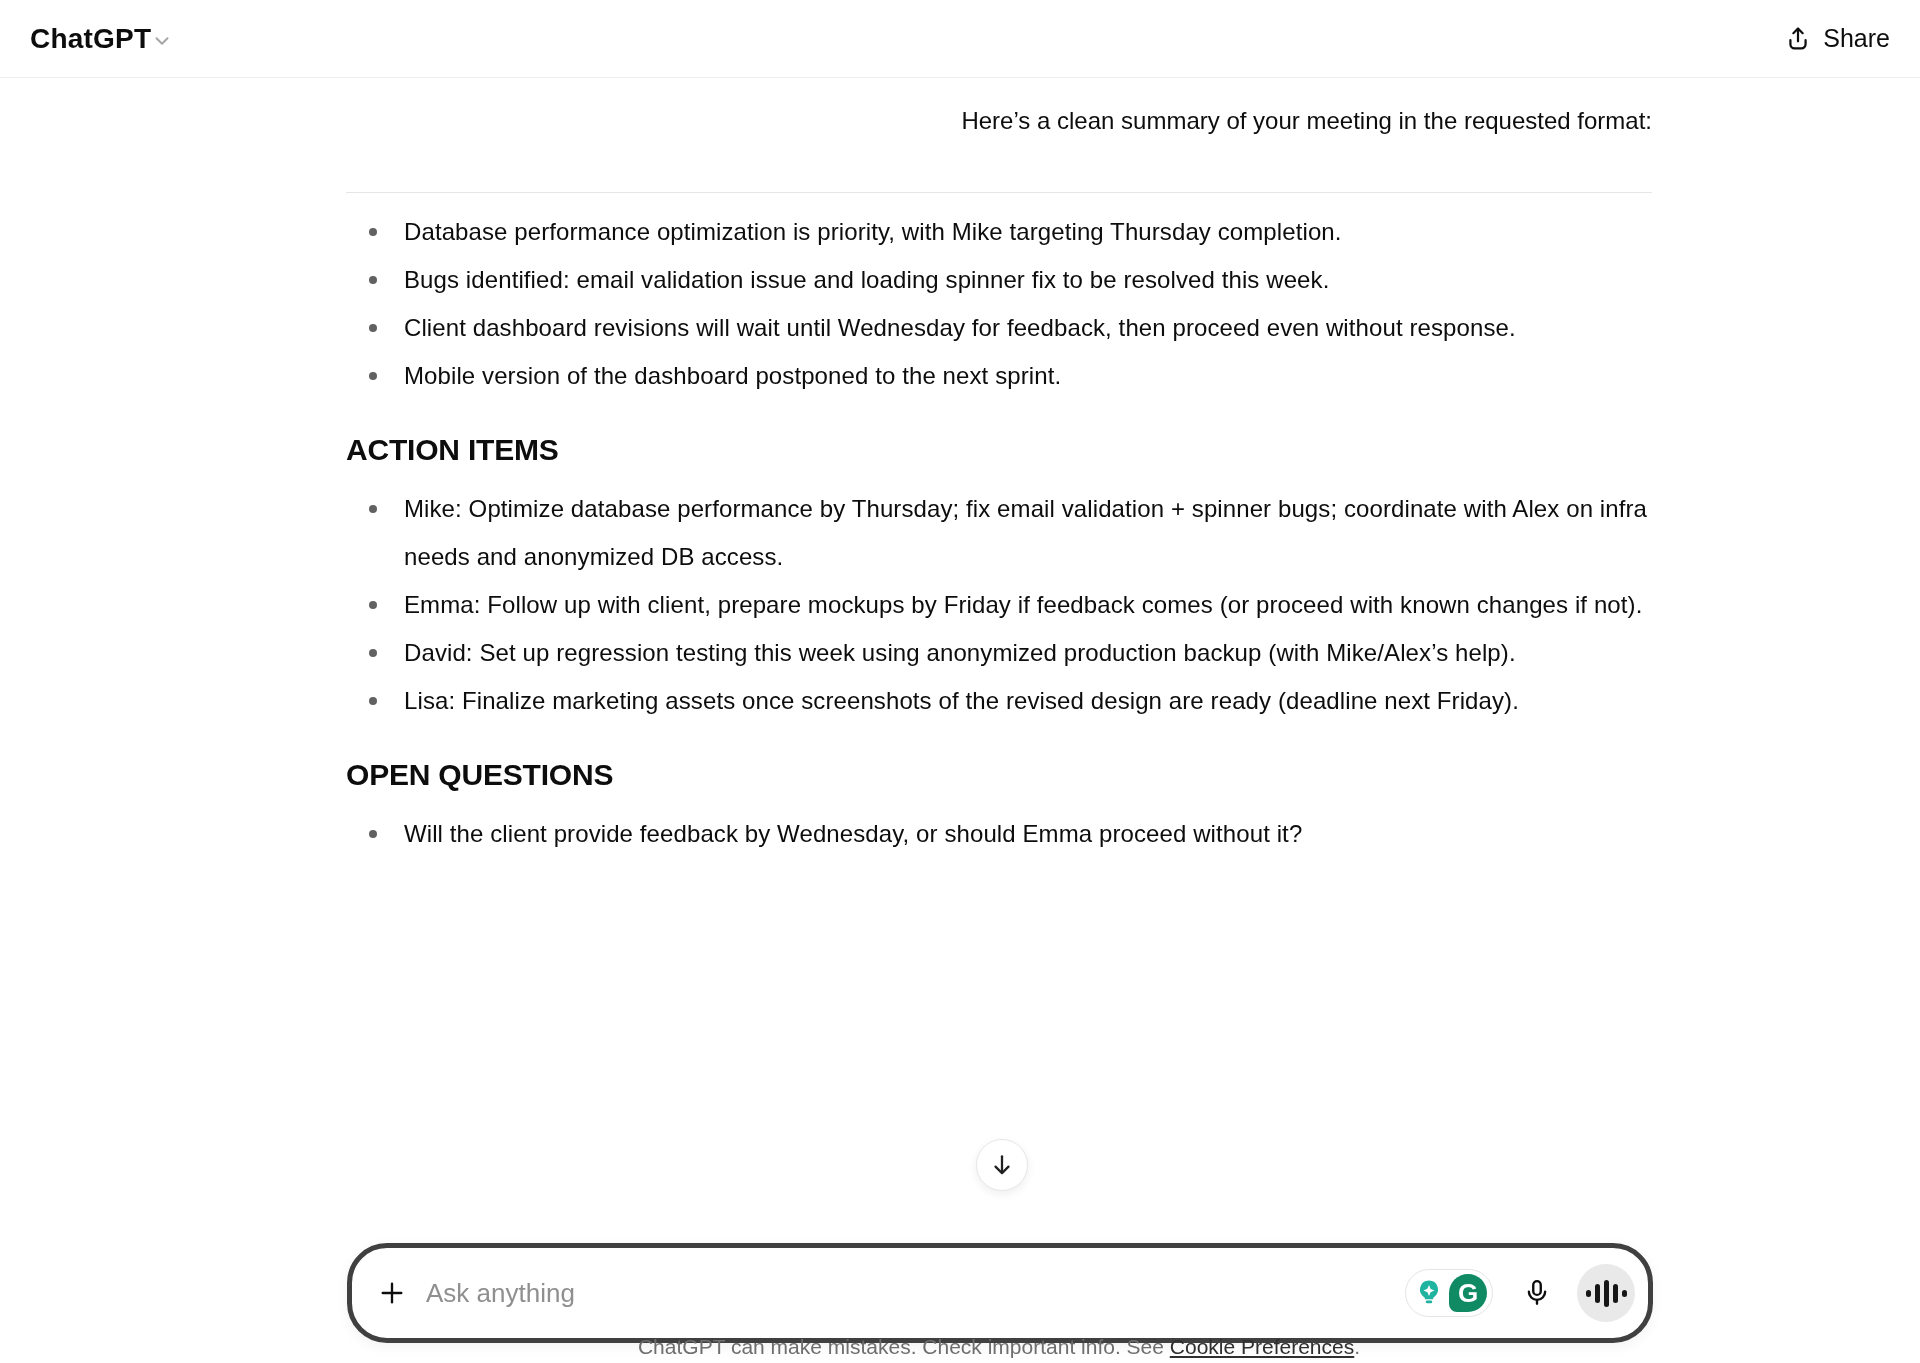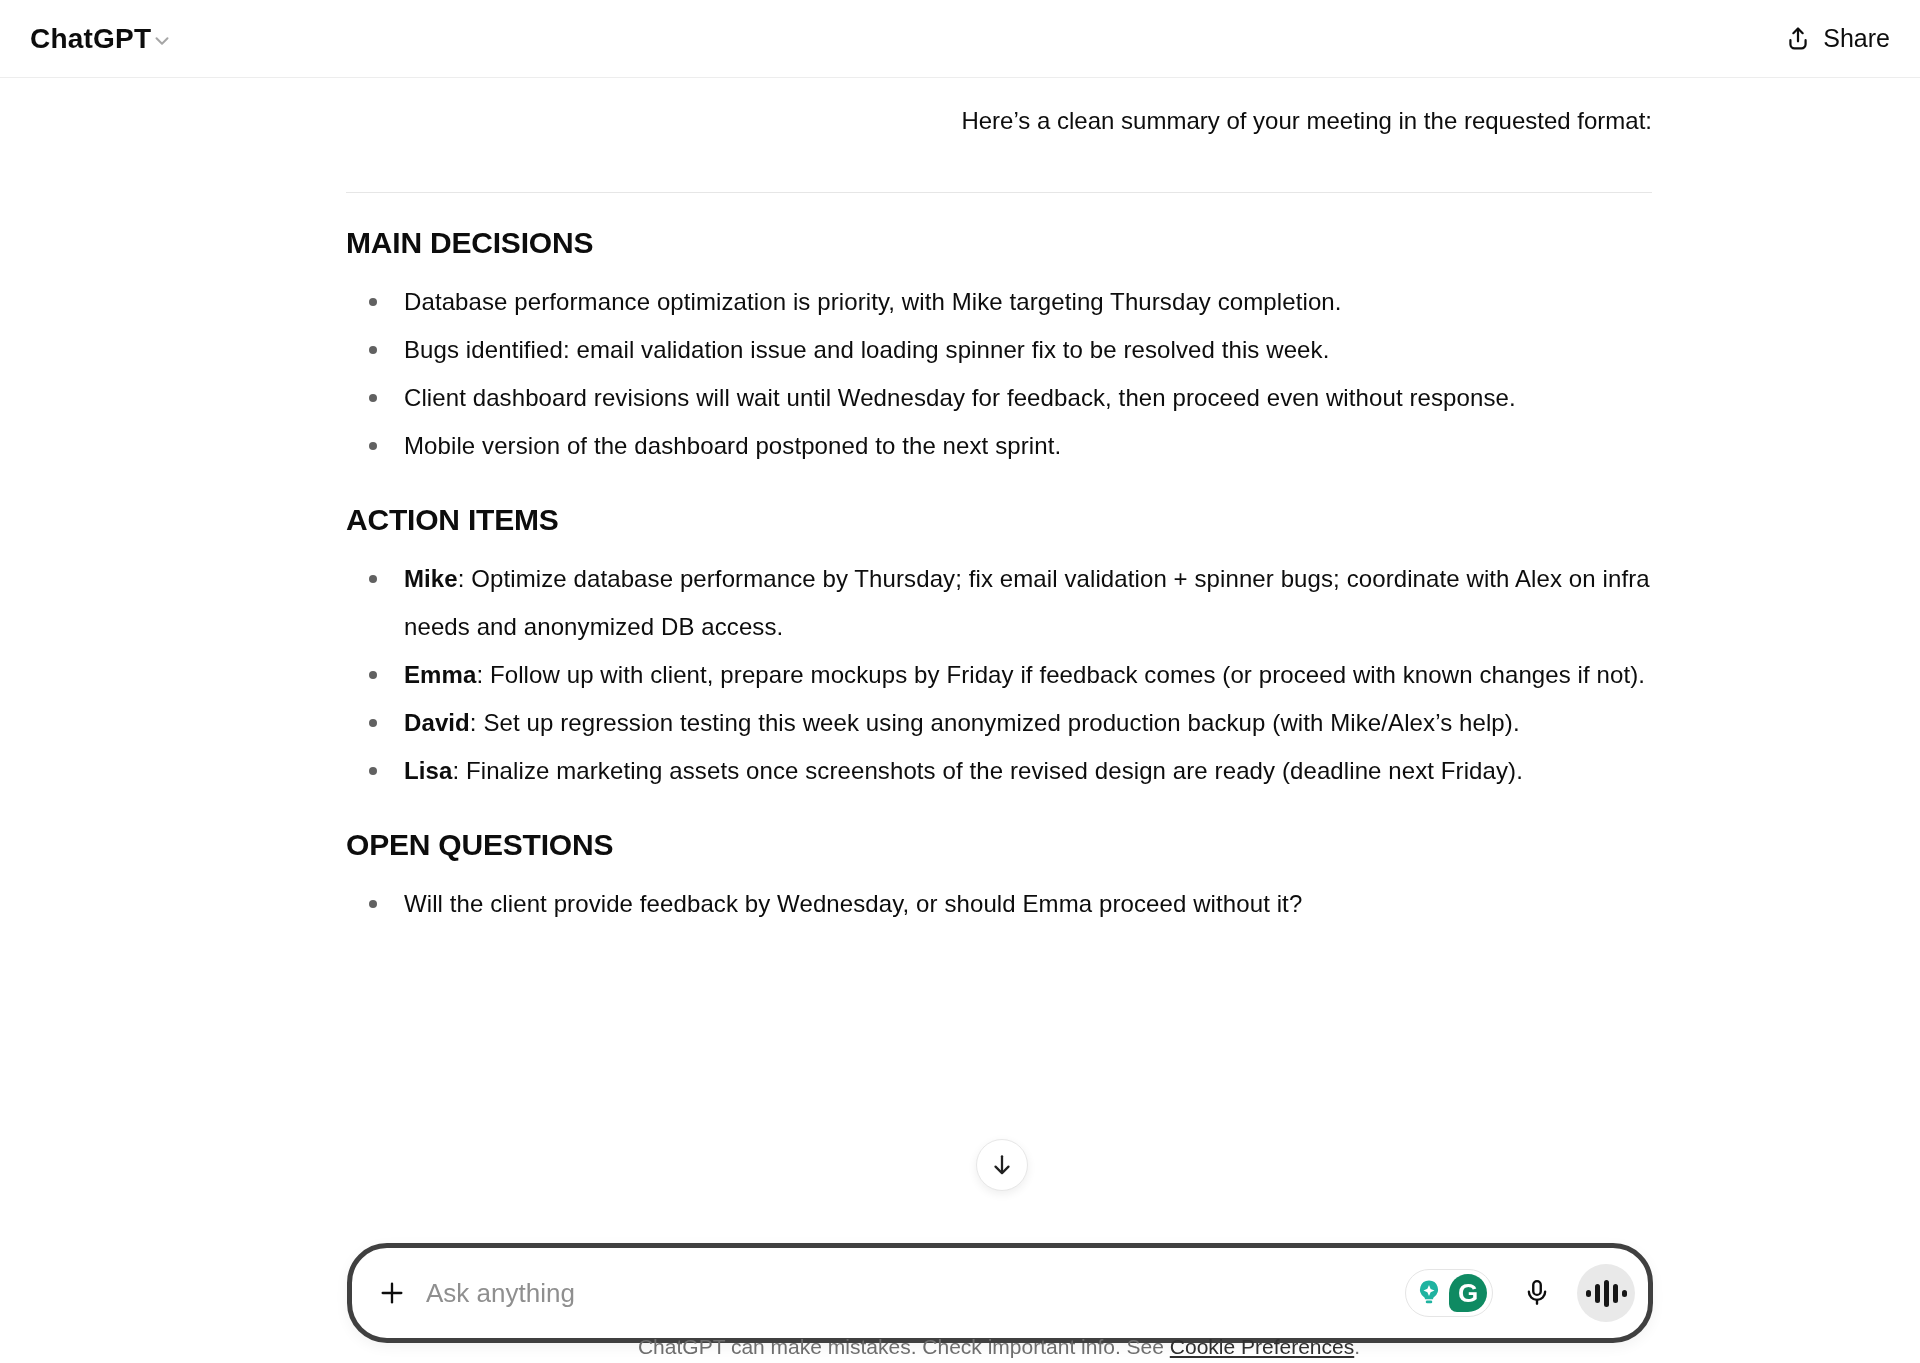--- a/index.html
+++ b/index.html
@@ -22,21 +22,21 @@
              display:flex; flex-direction:column;align-items:flex-end; }
   .intro { margin-top:26px; font-size:24px; line-height:34px; }
   .divider { margin-top:54px; height:1px; background:#e6e6e6; width:100%; }
   .content h3 { margin-top:30px; font-size:30px; font-weight:700;
                 line-height:40px; letter-spacing:-.2px; }
   .content ul { margin-top:15px; list-style:none; padding-left:58px; }
   .content li { position:relative; font-size:24px; line-height:48px;
                 letter-spacing:.1px; }
   .content li::before { content:""; position:absolute; left:-35px; top:20px;
                 width:8px; height:8px; border-radius:50%; background:#616161; }
-  .content li strong { font-weight:700; }
+  .content li strong { font-weight:400; }
 
   
   .scroll-btn { position:absolute; left:976px; top:1139px; width:52px; height:52px;
                 border-radius:50%; background:#fff; border:1px solid #e7e7e7;
                 box-shadow:0 3px 10px rgba(0,0,0,.07);
                 display:flex; align-items:center; justify-content:center;
                 cursor:pointer; z-index:20; }
 
   
   .composer { position:absolute; left:347px; top:1243px; width:1306px; height:100px;
@@ -87,21 +87,20 @@
         <path d="M5.5 13v3.5a3.5 3.5 0 0 0 3.5 3.5h6a3.5 3.5 0 0 0 3.5-3.5V13"></path>
     </svg>
     <span class="share-label">Share</span>
   </div>
 </div>
 
 <div class="content">
   <p class="intro">Here’s a clean summary of your meeting in the requested format:</p>
   <div class="divider"></div>
   <div id="sections">
-      <h3>MAIN DECISIONS</h3>
       <ul>
         <li>Database performance optimization is priority, with Mike targeting Thursday completion.</li>
         <li>Bugs identified: email validation issue and loading spinner fix to be resolved this week.</li>
         <li>Client dashboard revisions will wait until Wednesday for feedback, then proceed even without response.</li>
         <li>Mobile version of the dashboard postponed to the next sprint.</li>
       </ul>
       <h3>ACTION ITEMS</h3>
       <ul>
         <li><strong>Mike</strong>: Optimize database performance by Thursday; fix email validation + spinner bugs; coordinate with Alex on infra needs and anonymized DB access.</li>
         <li><strong>Emma</strong>: Follow up with client, prepare mockups by Friday if feedback comes (or proceed with known changes if not).</li>

